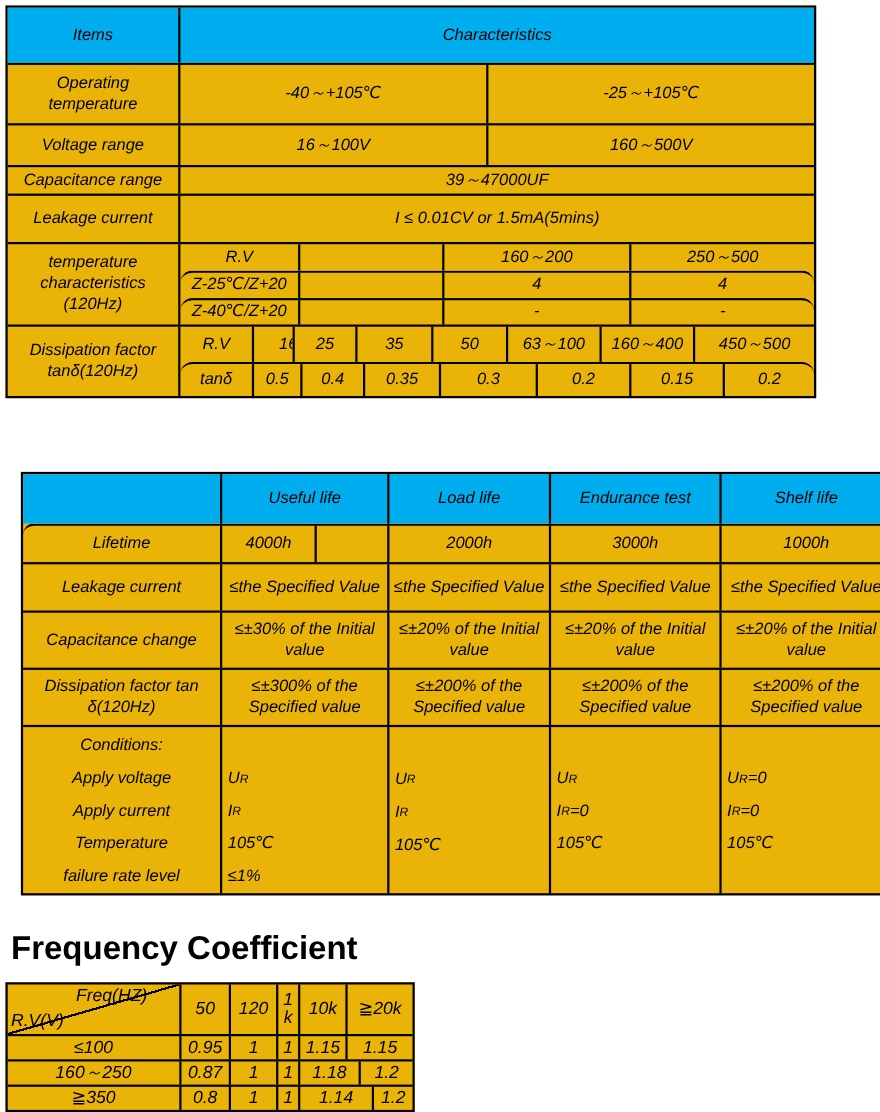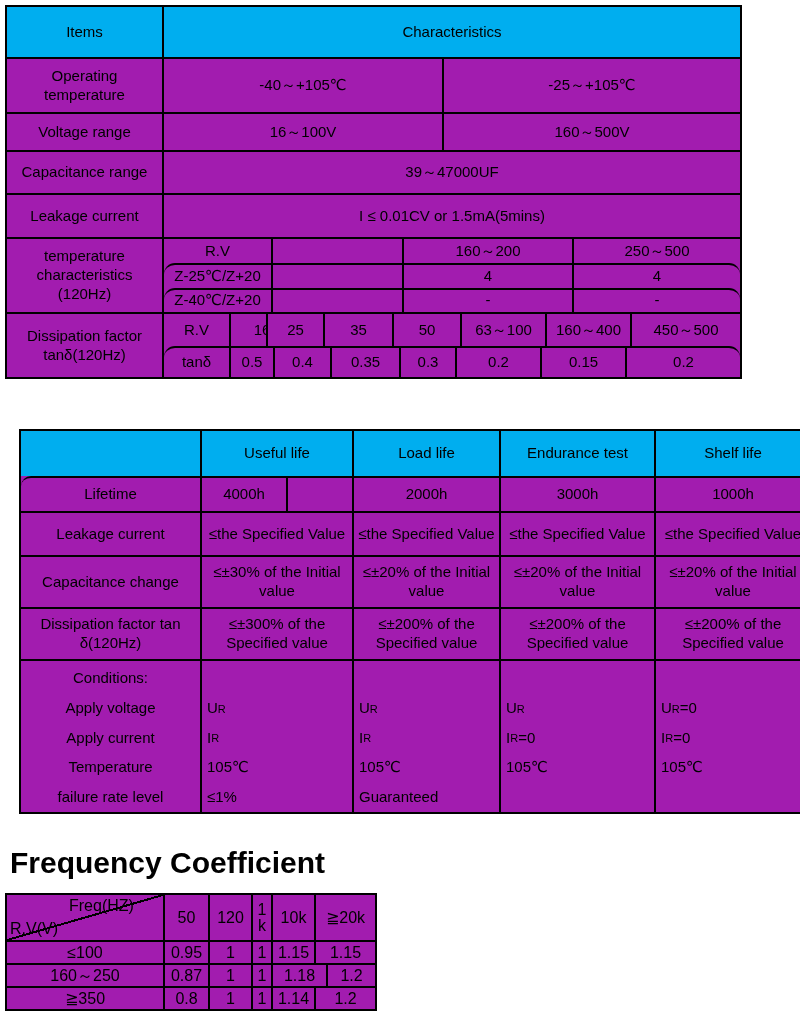--- a/index.html
+++ b/index.html
@@ -5,21 +5,21 @@
   :root { --header-bg: #00AEEF; --line: #000; }
   * { box-sizing: border-box; }
   html, body { margin: 0; padding: 0; }
   body {
     width: 800px; height: 1011px; background: #fff;
     font-family: "Liberation Sans", "DejaVu Sans", sans-serif;
     color: #000; font-size: 15px; line-height: 1.25;
   }
   .page { position: relative; width: 800px; height: 1011px; overflow: hidden; background: #fff; }
 
-  .tbl { position: absolute; border: 2px solid var(--line); background: #a21caf; }
+  .tbl { position: absolute; border: 2px solid var(--line); background: #eab308; font-style: italic; }
   .row { display: flex; }
   .row + .row { border-top: 2px solid var(--line); }
   .cell {
     display: flex; align-items: center; justify-content: center;
     text-align: center; padding: 0 4px; overflow: hidden;
   }
   .bl { border-left: 2px solid var(--line); }
   .grow { flex: 1; }
   .hdr { background: var(--header-bg); }
 
@@ -69,21 +69,21 @@
       <div class="cell bl" style="width:280px; flex:none;">-40～+105℃</div>
       <div class="cell grow bl">-25～+105℃</div>
     </div>
 
     <div class="row" style="height:38px;">
       <div class="cell lblcol">Voltage range</div>
       <div class="cell bl" style="width:280px; flex:none;">16～100V</div>
       <div class="cell grow bl">160～500V</div>
     </div>
 
-    <div class="row" style="height:43px;">
+    <div class="row" style="height:26px;">
       <div class="cell lblcol">Capacitance range</div>
       <div class="cell grow bl">39～47000UF</div>
     </div>
 
     <div class="row" style="height:44px;">
       <div class="cell lblcol">Leakage current</div>
       <div class="cell grow bl">I ≤ 0.01CV or 1.5mA(5mins)</div>
     </div>
 
     <div class="row" style="height:75px;">
@@ -128,21 +128,21 @@
           <div class="cell bl" style="width:68px; flex:none;">50</div>
           <div class="cell bl" style="width:85px; flex:none;">63～100</div>
           <div class="cell bl" style="width:85px; flex:none;">160～400</div>
           <div class="cell grow bl">450～500</div>
         </div>
         <div class="subrow" style="height:32px;">
           <div class="cell" style="width:65px; flex:none;">tanδ</div>
           <div class="cell bl" style="width:44px; flex:none;">0.5</div>
           <div class="cell bl" style="width:57px; flex:none;">0.4</div>
           <div class="cell bl" style="width:69px; flex:none;">0.35</div>
-          <div class="cell bl" style="width:56px; flex:none;">0.3</div>
+          <div class="cell bl" style="width:88px; flex:none;">0.3</div>
           <div class="cell bl" style="width:85px; flex:none;">0.2</div>
           <div class="cell bl" style="width:85px; flex:none;">0.15</div>
           <div class="cell grow bl">0.2</div>
         </div>
       </div>
     </div>
   </div>
 
   <div class="tbl" style="left:19px; top:429px; width:793px;">
 
@@ -228,25 +228,20 @@
         <div class="cond-line cond-val">
             <span>I</span>
             <sub>R</sub>
             <span></span>
           </div>
         <div class="cond-line cond-val">
             <span>105℃</span>
             <sub></sub>
             <span></span>
           </div>
-        <div class="cond-line cond-val">
-            <span>Guaranteed</span>
-            <sub></sub>
-            <span></span>
-          </div>
       </div>
       <div class="cell cond-cell cond-vals bl" style="width:155px; flex:none;">
         <div class="cond-line cond-val">
             <span>U</span>
             <sub>R</sub>
             <span></span>
           </div>
         <div class="cond-line cond-val">
             <span>I</span>
             <sub>R</sub>
@@ -319,18 +314,18 @@
       <div class="cell bl" style="width:20px; flex:none;">1</div>
       <div class="cell bl" style="width:55px; flex:none;">1.18</div>
       <div class="cell grow bl">1.2</div>
     </div>
 
     <div class="row" style="height:23px;">
       <div class="cell" style="width:156px; flex:none;">≧350</div>
       <div class="cell bl" style="width:45px; flex:none;">0.8</div>
       <div class="cell bl" style="width:43px; flex:none;">1</div>
       <div class="cell bl" style="width:20px; flex:none;">1</div>
-      <div class="cell bl" style="width:43px; flex:none;">1.14</div>
+      <div class="cell bl" style="width:67px; flex:none;">1.14</div>
       <div class="cell grow bl">1.2</div>
     </div>
   </div>
 
 </div>
 
 </body></html>

